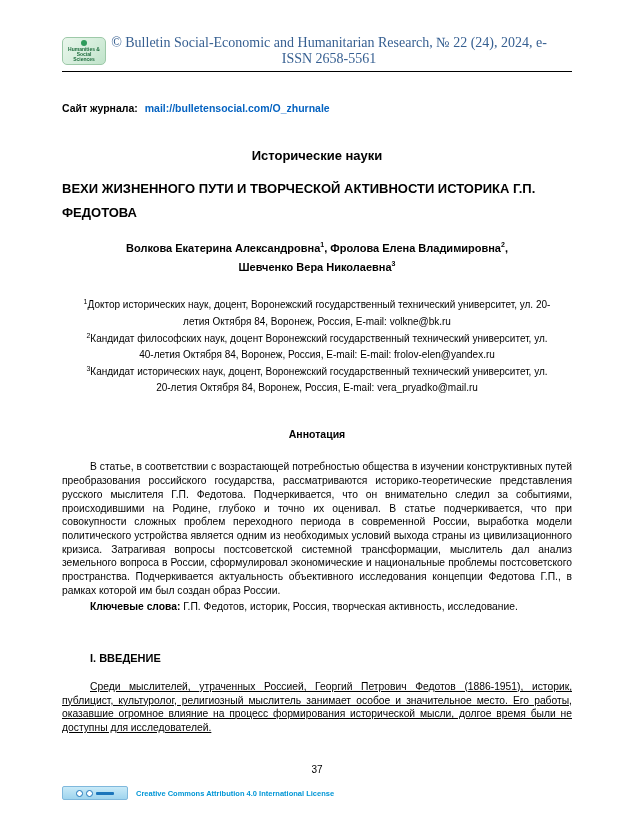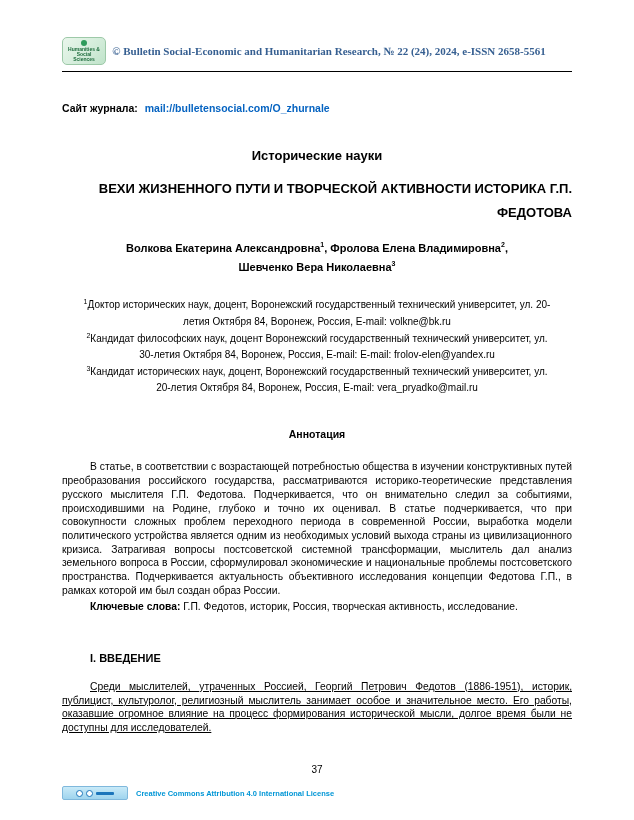--- a/index.html
+++ b/index.html
@@ -20,34 +20,33 @@
     border:1px solid #9dc9a8; border-radius:5px;
     background:linear-gradient(135deg,#eaf6ec 0%,#d2ecd9 60%,#bfe3c9 100%);
     display:flex; flex-direction:column; align-items:center; justify-content:center;
     gap:1px;
   }
   .logo-dot { width:6px; height:6px; border-radius:50%; background:var(--logo_green,#2e9b5b); }
   .logo-text { font-size:5px; line-height:5px; color:#1d6b3c; text-align:center; font-weight:bold; }
   .journal-line {
     flex:1; text-align:center;
     font-family:"Liberation Serif", serif;
-    font-size:11px; color:var(--header_blue,#365f91);
+    font-size:14px; color:var(--header_blue,#365f91);
     padding-right:20px;
-    font-weight:bold;
   }
   .header-rule { border-top:1px solid #000; margin-top:5px; }
 
   
   .site-line { margin-top:30px; font-size:10.5px; font-weight:bold; }
   .site-url { color:var(--link_blue,#0563c1); text-decoration:none; margin-left:4px; cursor:pointer; }
 
   .section-label { margin-top:34px; text-align:center; font-weight:bold; font-size:13px; }
 
   .article-title {
-    margin:14px auto 0; text-align:right; font-weight:bold;
+    margin:14px auto 0; text-align:left; font-weight:bold;
     font-size:13px; line-height:1.85; max-width:512px;
   }
 
   .authors { margin-top:14px; text-align:center; font-weight:bold; font-size:11px; line-height:1.7; }
   .authors sup, .affiliation sup { font-size:7px; }
 
   .affiliations { margin:20px auto 0; max-width:478px; text-align:center; font-size:10px; line-height:1.6; }
 
   .abstract-heading { margin-top:32px; text-align:center; font-weight:bold; font-size:10.5px; }
 
@@ -103,21 +102,21 @@
 
   <div class="authors">
     <span class="author"><span>Волкова Екатерина Александровна</span><sup>1</sup><span>, </span></span>
     <span class="author"><span>Фролова Елена Владимировна</span><sup>2</sup><span>,</span></span>
     <br>
     <span class="author"><span>Шевченко Вера Николаевна</span><sup>3</sup></span>
   </div>
 
   <div class="affiliations">
     <div class="affiliation"><sup>1</sup><span>Доктор исторических наук, доцент, Воронежский государственный технический университет, ул. 20-летия Октября 84, Воронеж, Россия, E-mail: volkne@bk.ru</span></div>
-    <div class="affiliation"><sup>2</sup><span>Кандидат философских наук, доцент Воронежский государственный технический университет, ул. 30-летия Октября 84, Воронеж, Россия, E-mail: E-mail: frolov-elen@yandex.ru</span></div>
+    <div class="affiliation"><sup>2</sup><span>Кандидат философских наук, доцент Воронежский государственный технический университет, ул. 40-летия Октября 84, Воронеж, Россия, E-mail: E-mail: frolov-elen@yandex.ru</span></div>
     <div class="affiliation"><sup>3</sup><span>Кандидат исторических наук, доцент, Воронежский государственный технический университет, ул. 20-летия Октября 84, Воронеж, Россия, E-mail: vera_pryadko@mail.ru</span></div>
   </div>
 
   <div class="abstract-heading">Аннотация</div>
 
   <p class="abstract">В статье, в соответствии с возрастающей потребностью общества в изучении конструктивных путей преобразования российского государства, рассматриваются историко-теоретические представления русского мыслителя Г.П. Федотова. Подчеркивается, что он внимательно следил за событиями, происходившими на Родине, глубоко и точно их оценивал. В статье подчеркивается, что при совокупности сложных проблем переходного периода в современной России, выработка модели политического устройства является одним из необходимых условий выхода страны из цивилизационного кризиса. Затрагивая вопросы постсоветской системной трансформации, мыслитель дал анализ земельного вопроса в России, сформулировал экономические и национальные проблемы постсоветского пространства. Подчеркивается актуальность объективного исследования концепции Федотова Г.П., в рамках которой им был создан образ России.</p>
 
   <p class="keywords">
     <span class="keywords-label">Ключевые слова:</span><span> Г.П. Федотов, историк, Россия, творческая активность, исследование.</span>
   </p>

